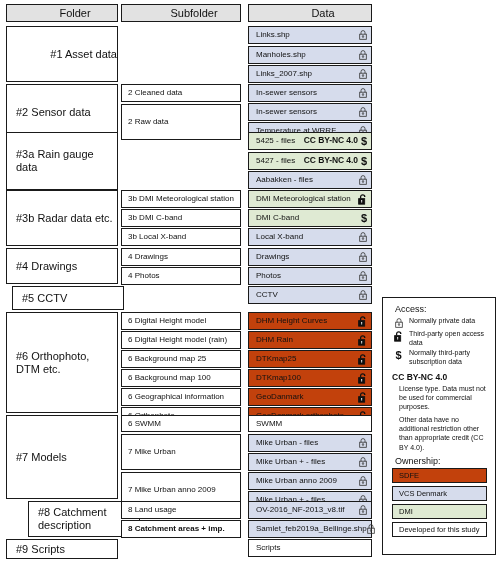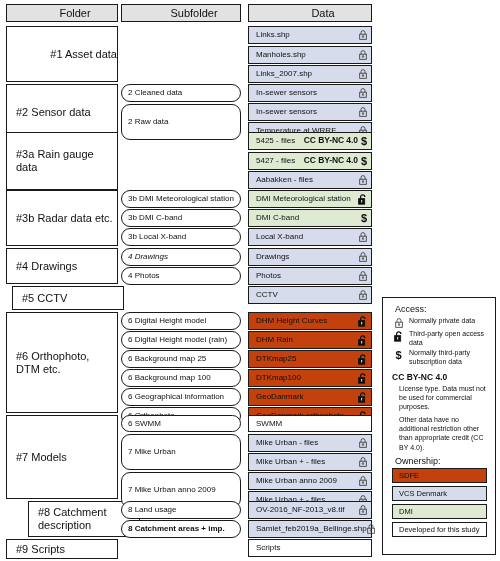--- a/index.html
+++ b/index.html
@@ -39,21 +39,20 @@
     padding-left:9px;
     font-size:11px;
     color:#111;
   }
   .folder .lbl{display:block;}
 
   
   .sub{
     padding-left:6px;
     font-size:8px;
-    border-radius:9px;
   }
 
   
   .data{
     padding-left:7px;
     padding-right:4px;
     font-size:8px;
     justify-content:space-between;
   }
   .data .dlabel{white-space:nowrap;}
@@ -160,21 +159,21 @@
   <div class="box sub" style="left:121px;top:190px;width:120px;height:18px;">
     <span>3b DMI Meteorological station</span>
     </div>
   <div class="box sub" style="left:121px;top:209px;width:120px;height:18px;">
     <span>3b DMI C-band</span>
     </div>
   <div class="box sub" style="left:121px;top:228px;width:120px;height:18px;">
     <span>3b Local X-band</span>
     </div>
 
-  <div class="box sub" style="left:121px;top:248px;width:120px;height:18px;font-style:italic;">
+  <div class="box sub" style="left:121px;top:248px;width:120px;height:18px;">
     <span>4 Drawings</span>
     </div>
   <div class="box sub" style="left:121px;top:267px;width:120px;height:18px;">
     <span>4 Photos</span>
     </div>
 
   <div class="box sub" style="left:121px;top:312px;width:120px;height:18px;">
     <span>6 Digital Height model</span>
     </div>
   <div class="box sub" style="left:121px;top:331px;width:120px;height:18px;">

